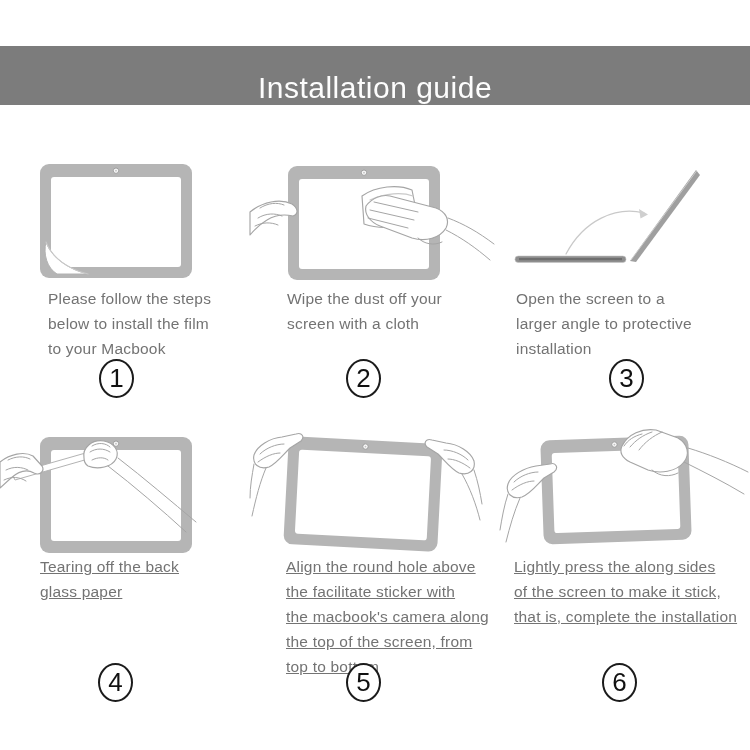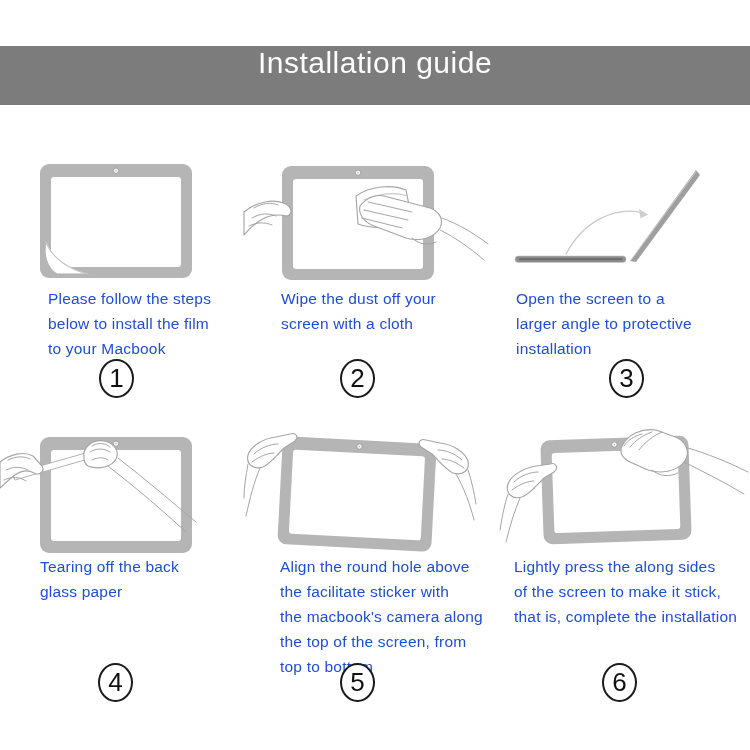--- a/index.html
+++ b/index.html
@@ -1,30 +1,30 @@
 <!DOCTYPE html>
 <html><head>
 <meta charset="utf-8">
 <style>
   html,body{margin:0;padding:0;}
   body{width:750px;height:750px;background:#ffffff;position:relative;overflow:hidden;
        font-family:"Liberation Sans", sans-serif;}
   .banner{position:absolute;left:0;top:46px;width:750px;height:59px;background:#7c7c7c;
-          display:flex;align-items:flex-start;justify-content:center;}
+          display:flex;align-items:flex-end;justify-content:center;}
   .banner-title{color:#fdfdfd;font-size:30px;letter-spacing:0.5px;font-weight:400;}
   .cell{position:absolute;width:250px;}
   .r1{top:150px;height:262px;}
   .r2{top:420px;height:318px;}
-  .c1{left:0;} .c2{left:244px;} .c3{left:500px;}
+  .c1{left:0;} .c2{left:250px;} .c3{left:500px;}
   .illus{position:absolute;left:0;top:0;overflow:visible;display:block;}
   .caption{position:absolute;left:0;width:250px;box-sizing:border-box;
-           font-size:15.5px;line-height:25px;color:#1d4ed8;letter-spacing:0.2px;
+           font-size:15.5px;line-height:25px;color:#737373;letter-spacing:0.2px;
            white-space:pre-line;}
   .r1 .caption{top:136px;}
-  .r2 .caption{top:134px;}
+  .r2 .caption{top:134px;text-decoration:underline;}
   .pad-s1{padding-left:48px;} .pad-s2{padding-left:37px;} .pad-s3{padding-left:16px;}
   .pad-s4{padding-left:40px;} .pad-s5{padding-left:36px;} .pad-s6{padding-left:14px;}
   .badge{position:absolute;width:31px;height:35px;border:2px solid #1b1b1b;border-radius:50%;
          display:flex;align-items:center;justify-content:center;
          font-size:26px;color:#111;background:#fff;}
   .r1 .badge{top:209px;}
   .r2 .badge{top:243px;}
   .bl-s1{left:99px;} .bl-s2{left:96px;} .bl-s3{left:109px;}
   .bl-s4{left:98px;} .bl-s5{left:96px;} .bl-s6{left:102px;}
   

